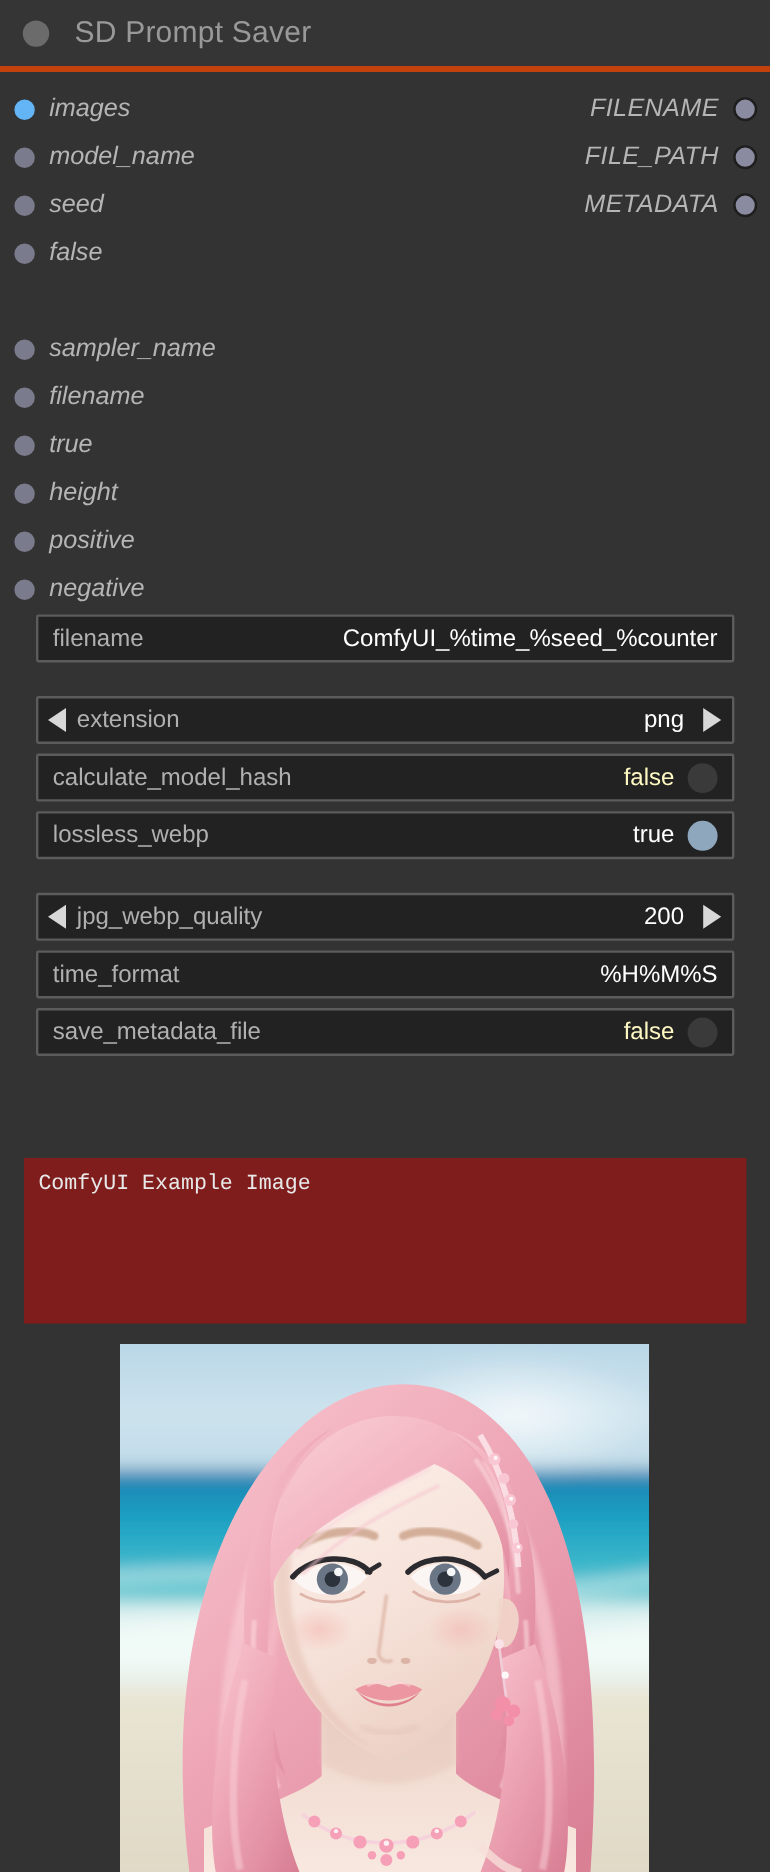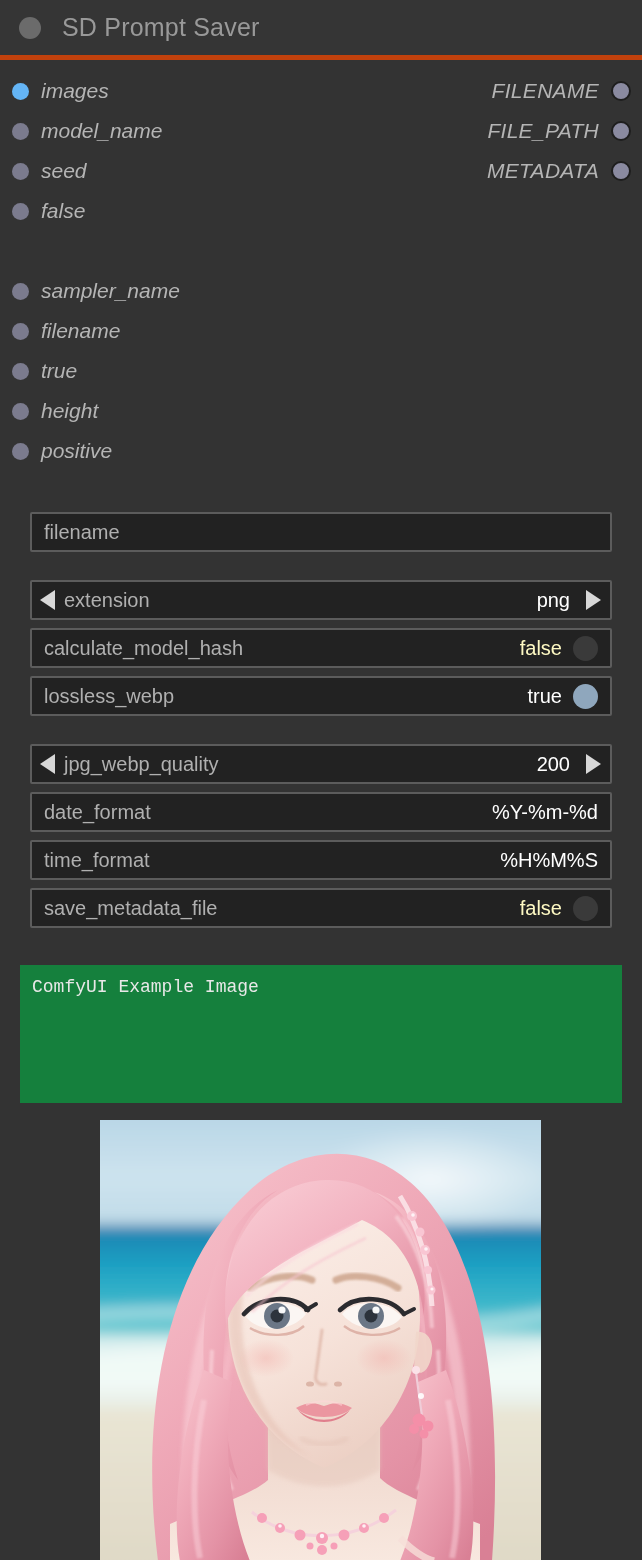--- a/index.html
+++ b/index.html
@@ -174,21 +174,21 @@
   
   .widget.combo { padding-left: 10px; padding-right: 10px; margin-top: 28px; }
 
   
   .text-widget {
     position: absolute;
     left: 20px;
     top: 965px;
     width: 602px;
     height: 138px;
-    background: #15803d;
+    background: #7f1d1d;
     border: none;
     box-sizing: border-box;
     padding: 10px 12px;
     overflow: hidden;
   }
   .text-widget-content {
     font-family: "Liberation Mono", "DejaVu Sans Mono", monospace;
     font-size: 18px;
     color: #e8e8e8;
     white-space: pre-wrap;
@@ -289,27 +289,34 @@
       </div>
     </div>
 
     <div class="slot-row" style="top:370px">
       <div class="slot-in">
         <div class="slot-dot"></div>
         <div class="slot-label">positive</div>
       </div>
     </div>
 
+    <div class="slot-row" style="top:410px">
+      <div class="slot-in">
+        <div class="slot-dot"></div>
+        <div class="slot-label">negative</div>
+      </div>
+    </div>
 
   </div>
 
   <div class="widgets">
 
     <div class="widget">
       <span class="w-name">filename</span>
+      <span class="w-value bright">ComfyUI_%time_%seed_%counter</span>
     </div>
 
 
     <div class="widget combo">
       <span class="arrow arrow-left"></span>
       <span class="w-name">extension</span>
       <span class="w-value bright">png</span>
       <span class="arrow arrow-right"></span>
     </div>
 
@@ -325,24 +332,20 @@
       <span class="toggle on"></span>
     </div>
 
     <div class="widget combo">
       <span class="arrow arrow-left"></span>
       <span class="w-name">jpg_webp_quality</span>
       <span class="w-value bright">200</span>
       <span class="arrow arrow-right"></span>
     </div>
 
-    <div class="widget">
-      <span class="w-name">date_format</span>
-      <span class="w-value bright">%Y-%m-%d</span>
-    </div>
 
     <div class="widget">
       <span class="w-name">time_format</span>
       <span class="w-value bright">%H%M%S</span>
     </div>
 
     <div class="widget">
       <span class="w-name">save_metadata_file</span>
       <span class="w-value">false</span>
       <span class="toggle"></span>

